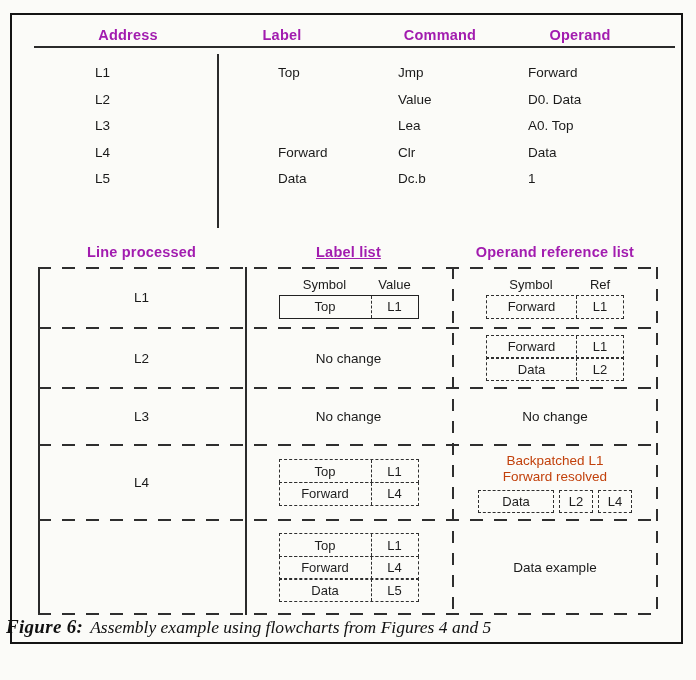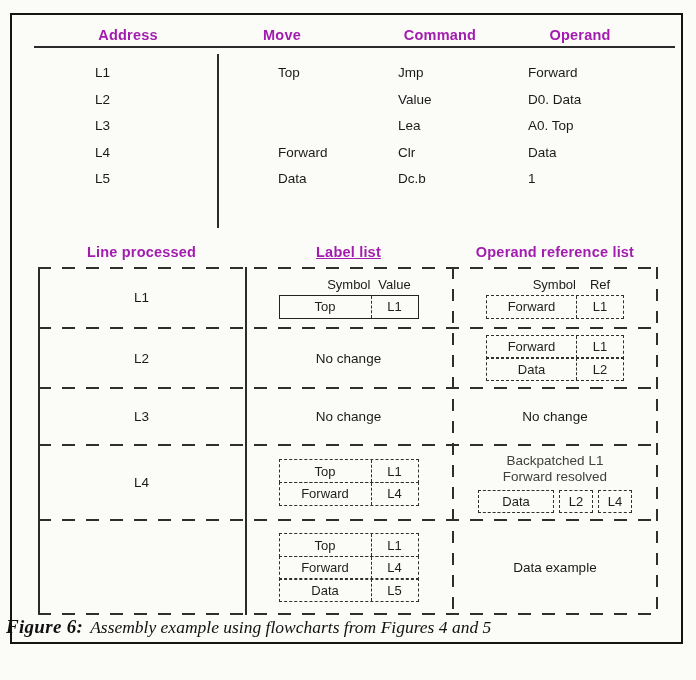--- a/index.html
+++ b/index.html
@@ -17,44 +17,44 @@
   .hdr{font-weight:bold;font-size:14.5px;text-align:center;letter-spacing:.2px;color:#a21caf;}
   .rule-solid-h{background:#2b2b2b;height:2px;}
   .rule-solid-v{background:#2b2b2b;width:2px;}
   .dash-h{height:2px;background:repeating-linear-gradient(90deg,#2e2e2e 0 13px,transparent 13px 24px);}
   .dash-v{width:2px;background:repeating-linear-gradient(180deg,#2e2e2e 0 12px,transparent 12px 22px);}
   .prog-row{position:absolute;left:0;width:668px;height:20px;}
   .prog-cell{position:absolute;font-size:13.5px;white-space:nowrap;color:#1a1a1a;}
   .trace-cell{position:absolute;display:flex;flex-direction:column;align-items:center;justify-content:center;}
   .line-label{font-size:13.5px;color:#1a1a1a;}
   .nochange{font-size:13.5px;color:#1a1a1a;line-height:17px;text-align:center;}
-  .note{font-size:13.5px;line-height:16.5px;text-align:center;color:#404040;}
+  .note{font-size:13.5px;line-height:16.5px;text-align:center;color:#c2410c;}
   .mini{display:flex;flex-direction:column;}
   .mt-head{display:flex;width:100%;font-size:13px;margin-bottom:3px;color:#1a1a1a;}
-  .mt-h1{flex:1;text-align:right;}
+  .mt-h1{flex:1;text-align:center;}
   .mt-h2{width:48px;text-align:center;}
   .mt-row{display:flex;border:1.5px dashed #2f2f2f;height:22px;box-sizing:content-box;background:transparent;}
   .mt-row.solid{border:1.5px solid #222;}
   .mt-c1{flex:1;display:flex;align-items:center;justify-content:center;font-size:13px;}
   .mt-c2{width:46px;border-left:1.5px dashed #2f2f2f;display:flex;align-items:center;justify-content:center;font-size:13px;}
   .mt-row3{display:flex;gap:5px;}
   .mt-c3{border:1.5px dashed #2f2f2f;height:21px;display:flex;align-items:center;justify-content:center;font-size:13px;}
   .caption{
     font-family:"Liberation Serif","DejaVu Serif",serif;font-style:italic;
     font-size:17.5px;color:#111;white-space:nowrap;
   }
   .caption b{font-size:19px;font-weight:bold;margin-right:7px;letter-spacing:.3px;}
 </style>
 </head>
 <body>
 
 <div class="abs frame"></div>
 
 <div class="abs hdr" style="left:90px;top:27px;width:76px;">Address</div>
-<div class="abs hdr" style="left:252px;top:27px;width:60px;">Move</div>
+<div class="abs hdr" style="left:252px;top:27px;width:60px;">Label</div>
 <div class="abs hdr" style="left:394px;top:27px;width:92px;">Command</div>
 <div class="abs hdr" style="left:538px;top:27px;width:84px;">Operand</div>
 
 <div class="abs rule-solid-h" style="left:34px;top:46px;width:641px;"></div>
 <div class="abs rule-solid-v" style="left:217px;top:54px;height:174px;"></div>
 
 <div class="abs" style="left:12px;top:0;width:668px;" id="program-rows">
     <div class="prog-row" style="top: 65px;">
       <div class="prog-cell" style="left: 83px;">L1</div>
       <div class="prog-cell" style="left: 266px;">Top</div>

